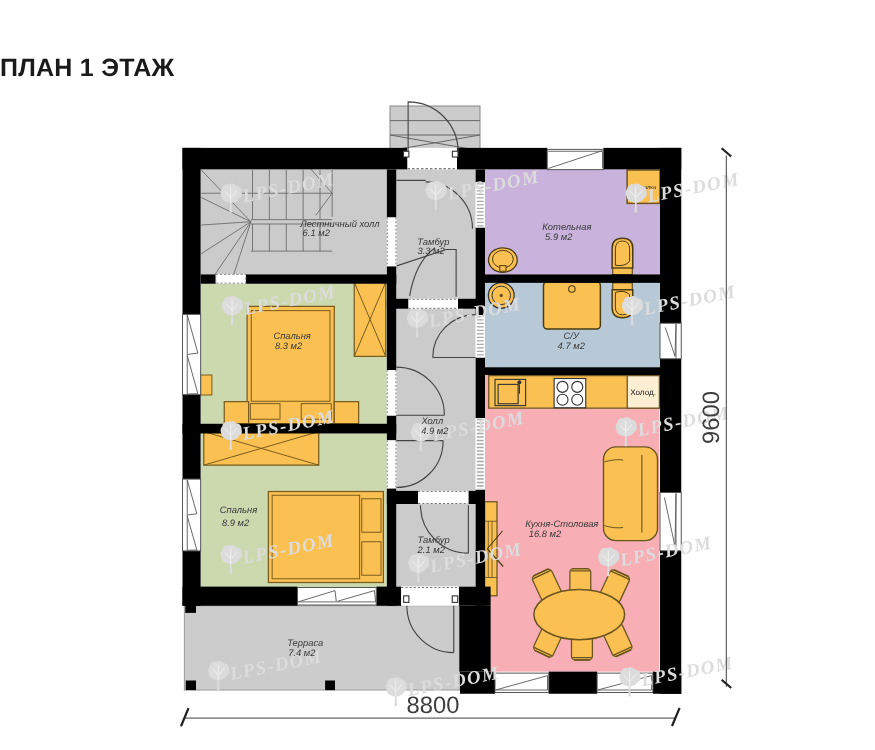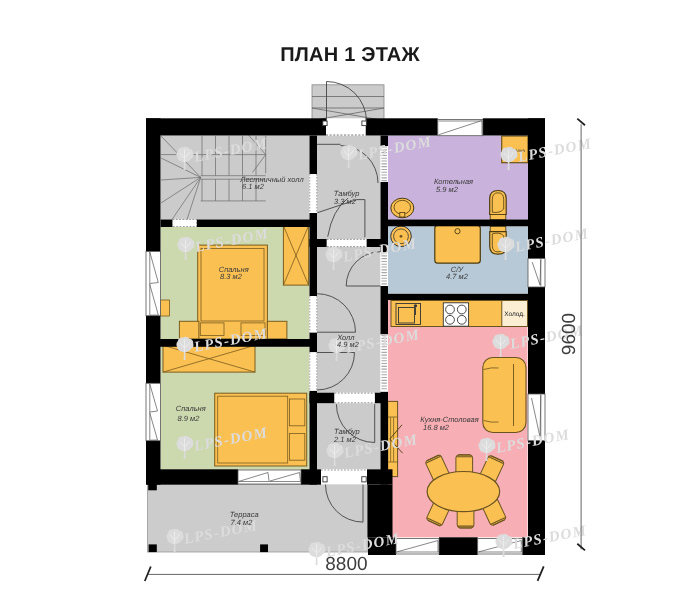--- a/index.html
+++ b/index.html
@@ -8,21 +8,21 @@
 font-family:"Liberation Sans", sans-serif;}
 svg{position:absolute;top:0;left:0;}
 .rlabel{font:italic 7.5px "Liberation Sans",sans-serif;fill:#3a3a3a;text-anchor:middle;}
 .dim{font:19px "Liberation Sans",sans-serif;fill:#3d3d3d;text-anchor:middle;}
 .wm{font:italic bold 15px "Liberation Serif",serif;fill:#dcdcdc;letter-spacing:1.2px;}
 </style>
 </head>
 <body>
 <div id="page">
 
-<div style="position:absolute;left:0;top:44px;width:700px;text-align:center;font:bold 20px 'Liberation Sans',sans-serif;color:#1a1a1a;letter-spacing:0.2px;">ПЛАН 1 ЭТАЖ</div>
+<div style="position:absolute;left:0;top:44px;width:700px;font:bold 20px 'Liberation Sans',sans-serif;color:#1a1a1a;letter-spacing:0.2px;">ПЛАН 1 ЭТАЖ</div>
 <svg width="700" height="600" viewBox="0 0 700 600">
 <defs>
 <g id="tree">
 <path d="M7.6 24 L9.6 24 L9.3 16.2 C12 15.8 14.2 14.6 15.3 12.6 C17.3 12 18 9.6 17.2 7.6 C17.6 4.8 15.6 2.6 13.2 2.8 C12 0.8 8.8 0.2 7 1.6 C4.4 1 2 2.8 1.8 5.2 C0.2 6.6 0 9.4 1.2 11 C1.4 13.2 3.2 15 5.6 15.6 C6.4 16 7.4 16.2 8 16.2 Z" fill="#dcdcdc"></path>
 <path d="M4 7 L8.5 12 M13.5 6.5 L9.5 11.5 M8.6 3.5 L8.6 16" stroke="#f4f4f4" stroke-width="0.7" fill="none"></path>
 </g>
 <g id="wmunit">
 <use href="#tree" x="0" y="0"></use>
 <text class="wm" x="19" y="16" transform="rotate(-11 19 16)">LPS-DOM</text>
 </g>

